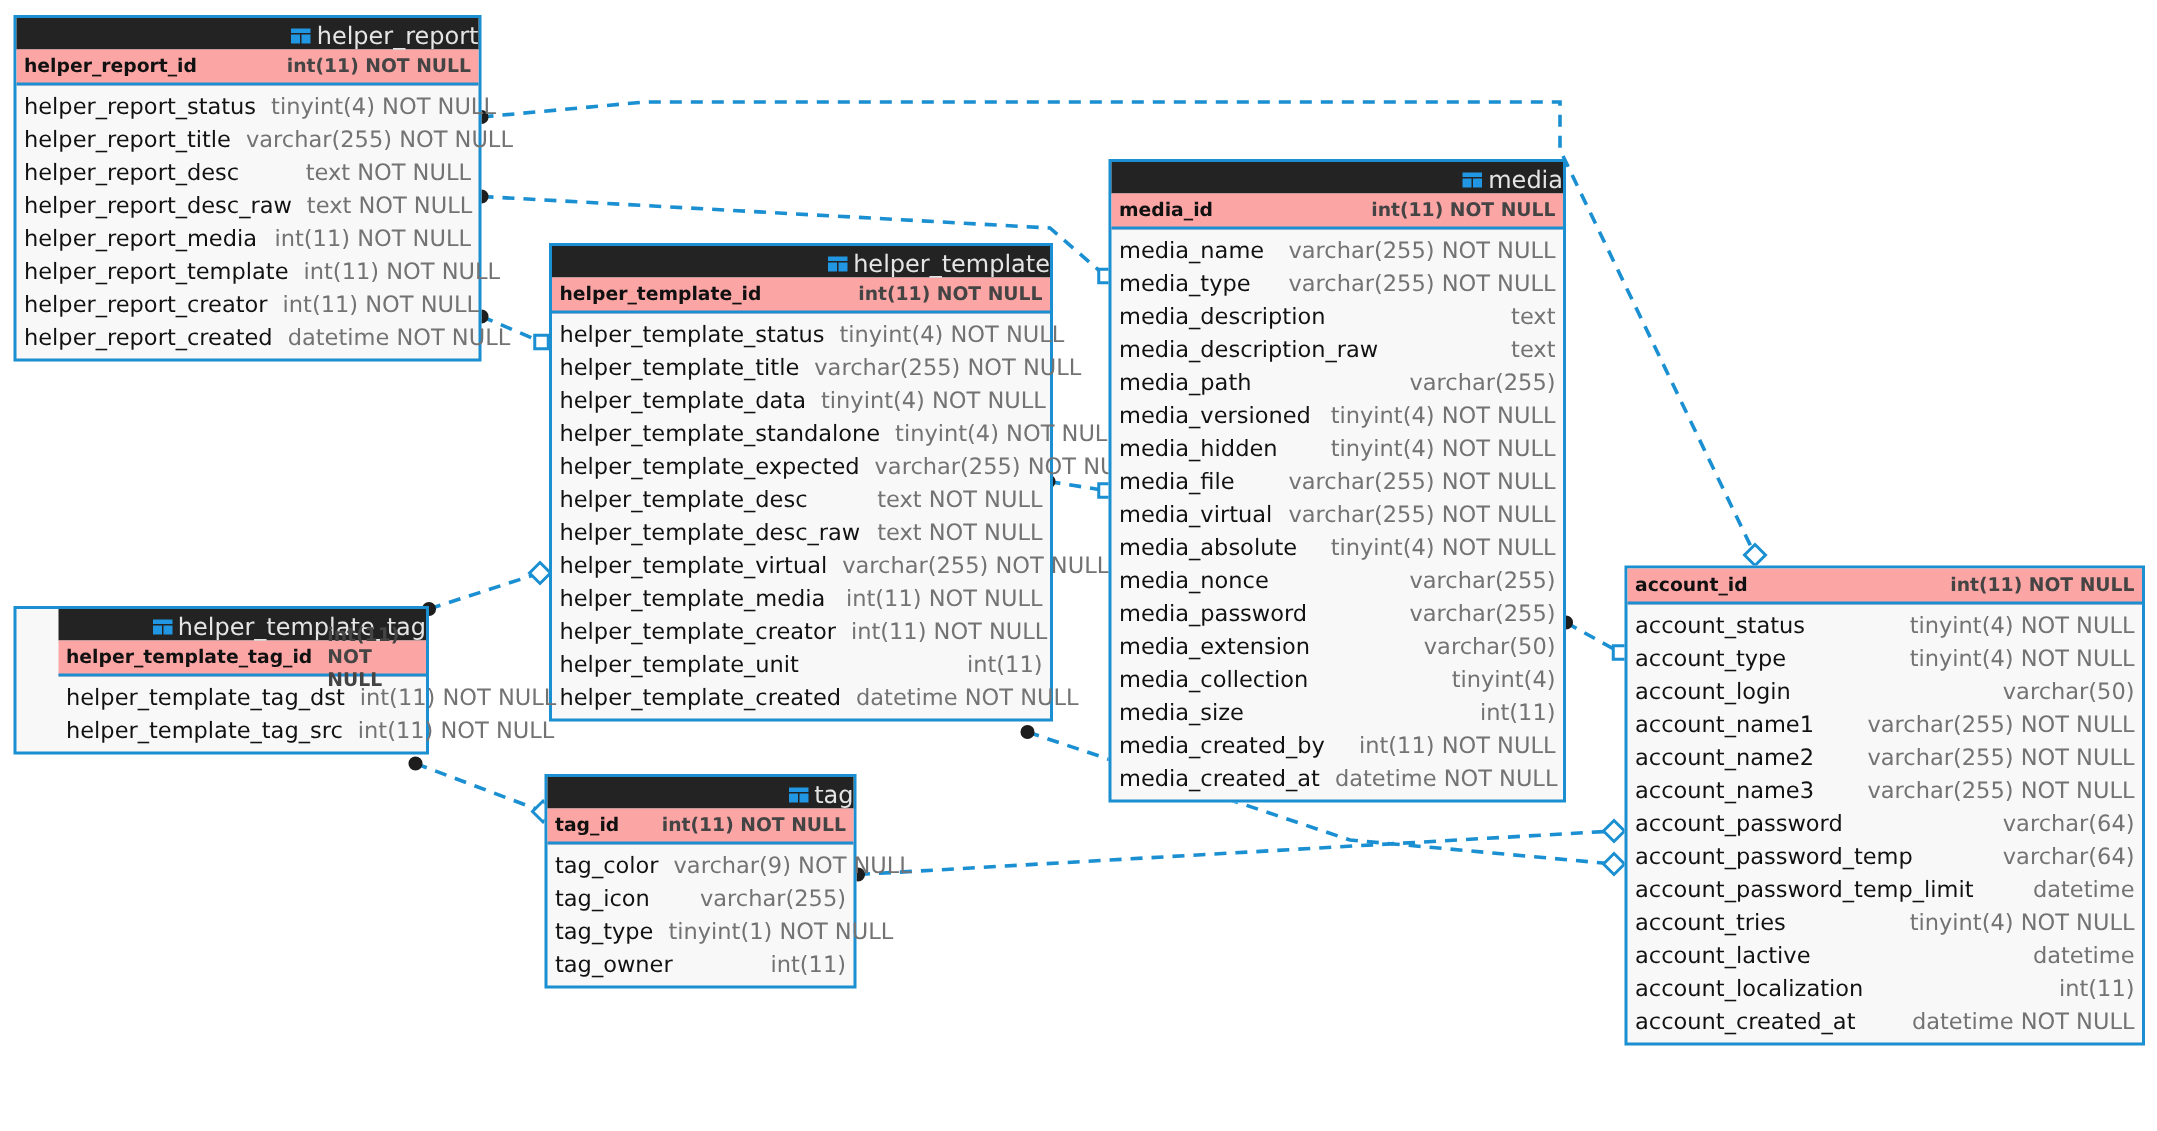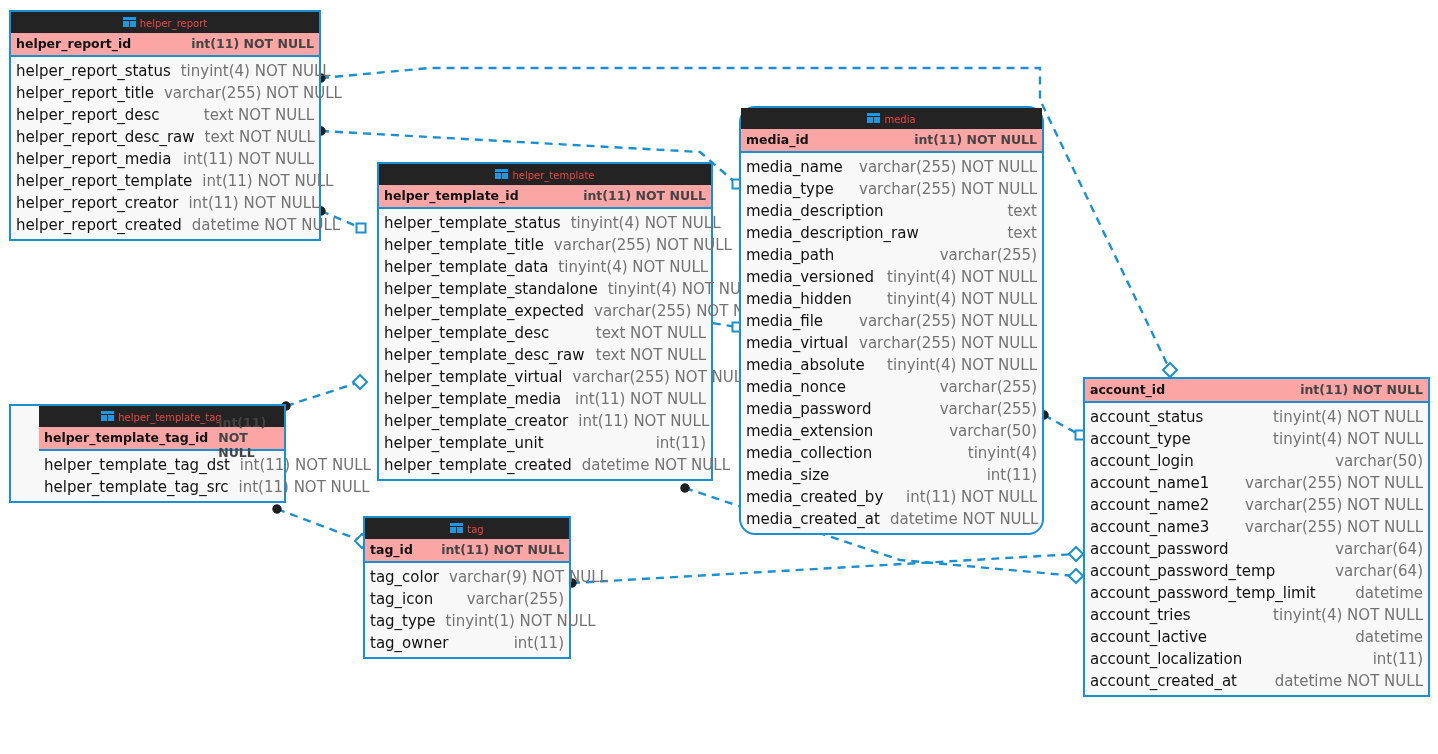--- a/index.html
+++ b/index.html
@@ -14,25 +14,25 @@
 
   .table{
     position:absolute;
     background:#f8f8f8;
     border:2px solid #1a8fd1;
     box-sizing:border-box;
     z-index:2;
   }
   .thead{
     background:#232323;
-    color:#ef4444;
+    color:#e5e5e5;
     height:21px;
     line-height:21px;
-    text-align:center;
-    font-size:10px;
+    text-align:right;
+    font-size:16px;
     white-space:nowrap;
   }
   .thead .tname{vertical-align:middle;}
   .ticon{
     display:inline-block;width:13px;height:10px;
     vertical-align:-1px;margin-right:4px;position:relative;
   }
   .ticon i{position:absolute;display:block;background:#2196e3;}
   .ticon i.t{left:0;top:0;width:13px;height:3px;}
   .ticon i.bl{left:0;top:4px;width:6px;height:6px;}
@@ -145,21 +145,21 @@
           <div class="row">
             <span class="cname">helper_report_creator</span>
             <span class="ctype">int(11) NOT NULL</span>
           </div>
           <div class="row">
             <span class="cname">helper_report_created</span>
             <span class="ctype">datetime NOT NULL</span>
           </div>
         </div>
       </div>
-      <div class="table" style="left: 377px; top: 162px; width: 336px;">
+      <div class="table" style="left: 366px; top: 162px; width: 336px;">
         <div class="thead"><span class="ticon"><i class="t"></i><i class="bl"></i><i class="br"></i></span><span class="tname">helper_template</span></div>
         <div class="pkrow">
           <span class="cname">helper_template_id</span>
           <span class="ctype">int(11) NOT NULL</span>
         </div>
         <div class="rows">
           <div class="row">
             <span class="cname">helper_template_status</span>
             <span class="ctype">tinyint(4) NOT NULL</span>
           </div>
@@ -202,21 +202,21 @@
           <div class="row">
             <span class="cname">helper_template_unit</span>
             <span class="ctype">int(11)</span>
           </div>
           <div class="row">
             <span class="cname">helper_template_created</span>
             <span class="ctype">datetime NOT NULL</span>
           </div>
         </div>
       </div>
-      <div class="table" style="left: 739px; top: 106px; width: 305px; border-radius: 16px;">
+      <div class="table" style="left: 739px; top: 106px; width: 305px;">
         <div class="thead"><span class="ticon"><i class="t"></i><i class="bl"></i><i class="br"></i></span><span class="tname">media</span></div>
         <div class="pkrow">
           <span class="cname">media_id</span>
           <span class="ctype">int(11) NOT NULL</span>
         </div>
         <div class="rows">
           <div class="row">
             <span class="cname">media_name</span>
             <span class="ctype">varchar(255) NOT NULL</span>
           </div>

